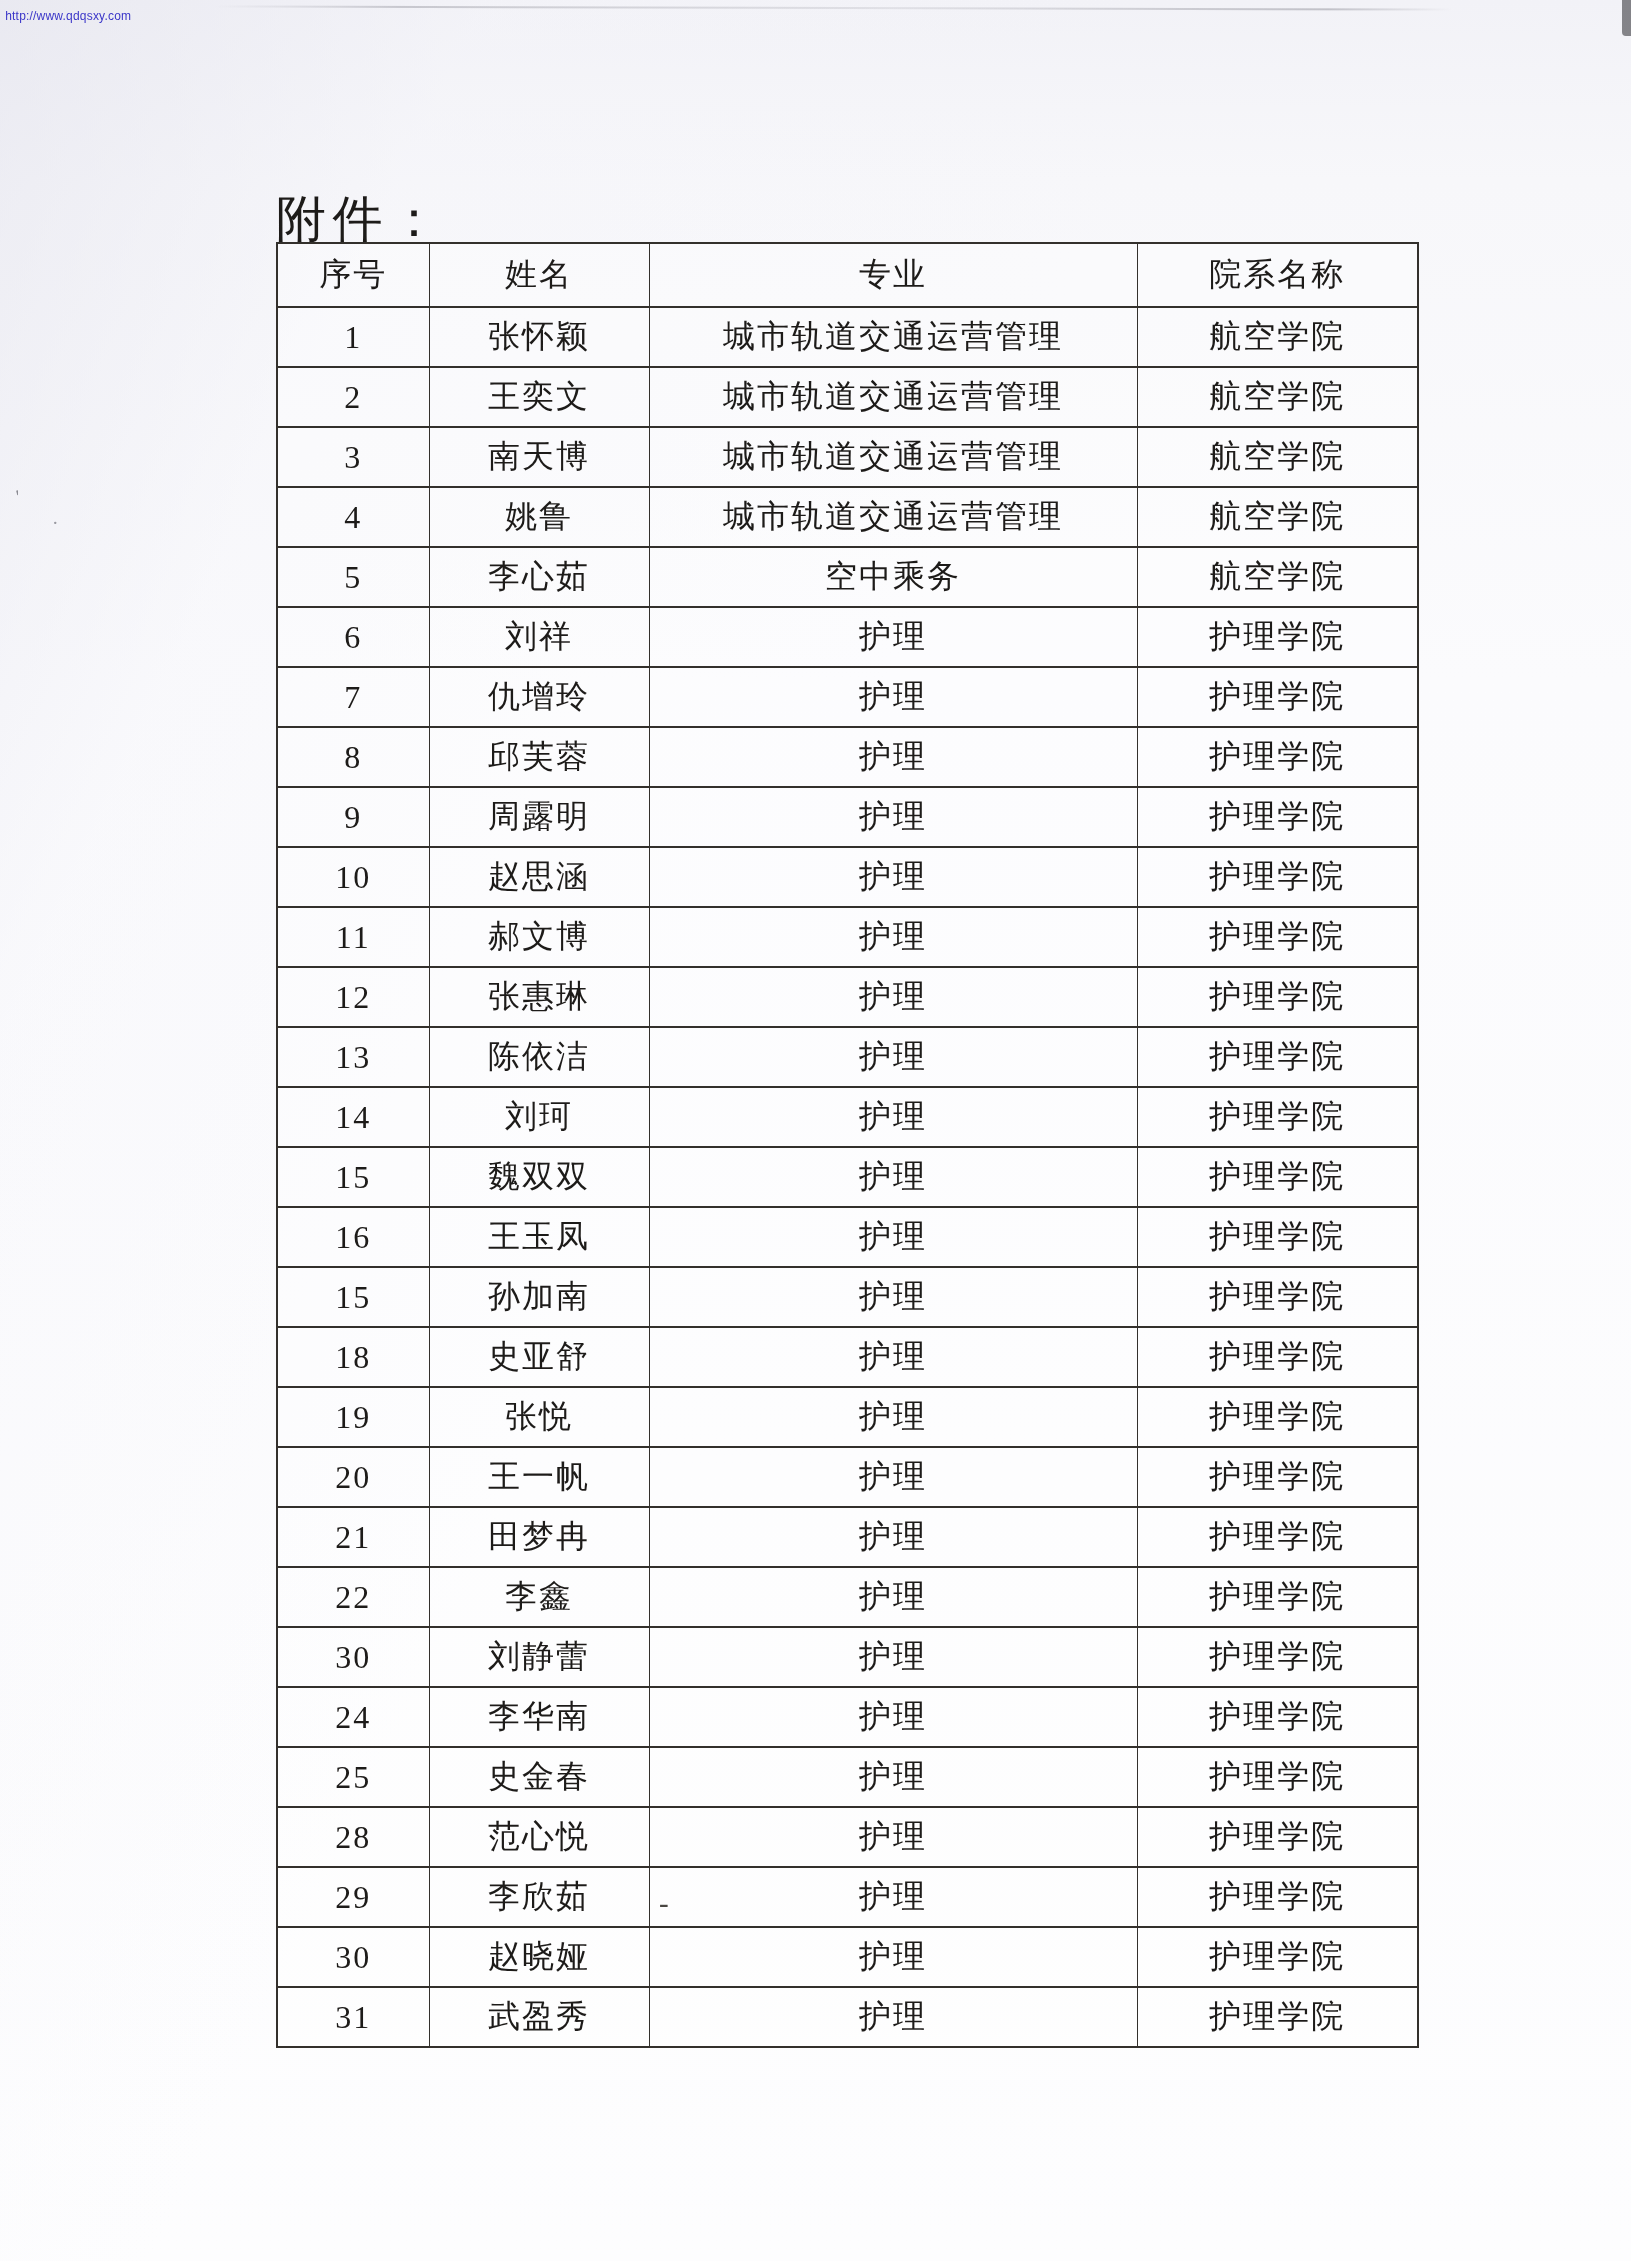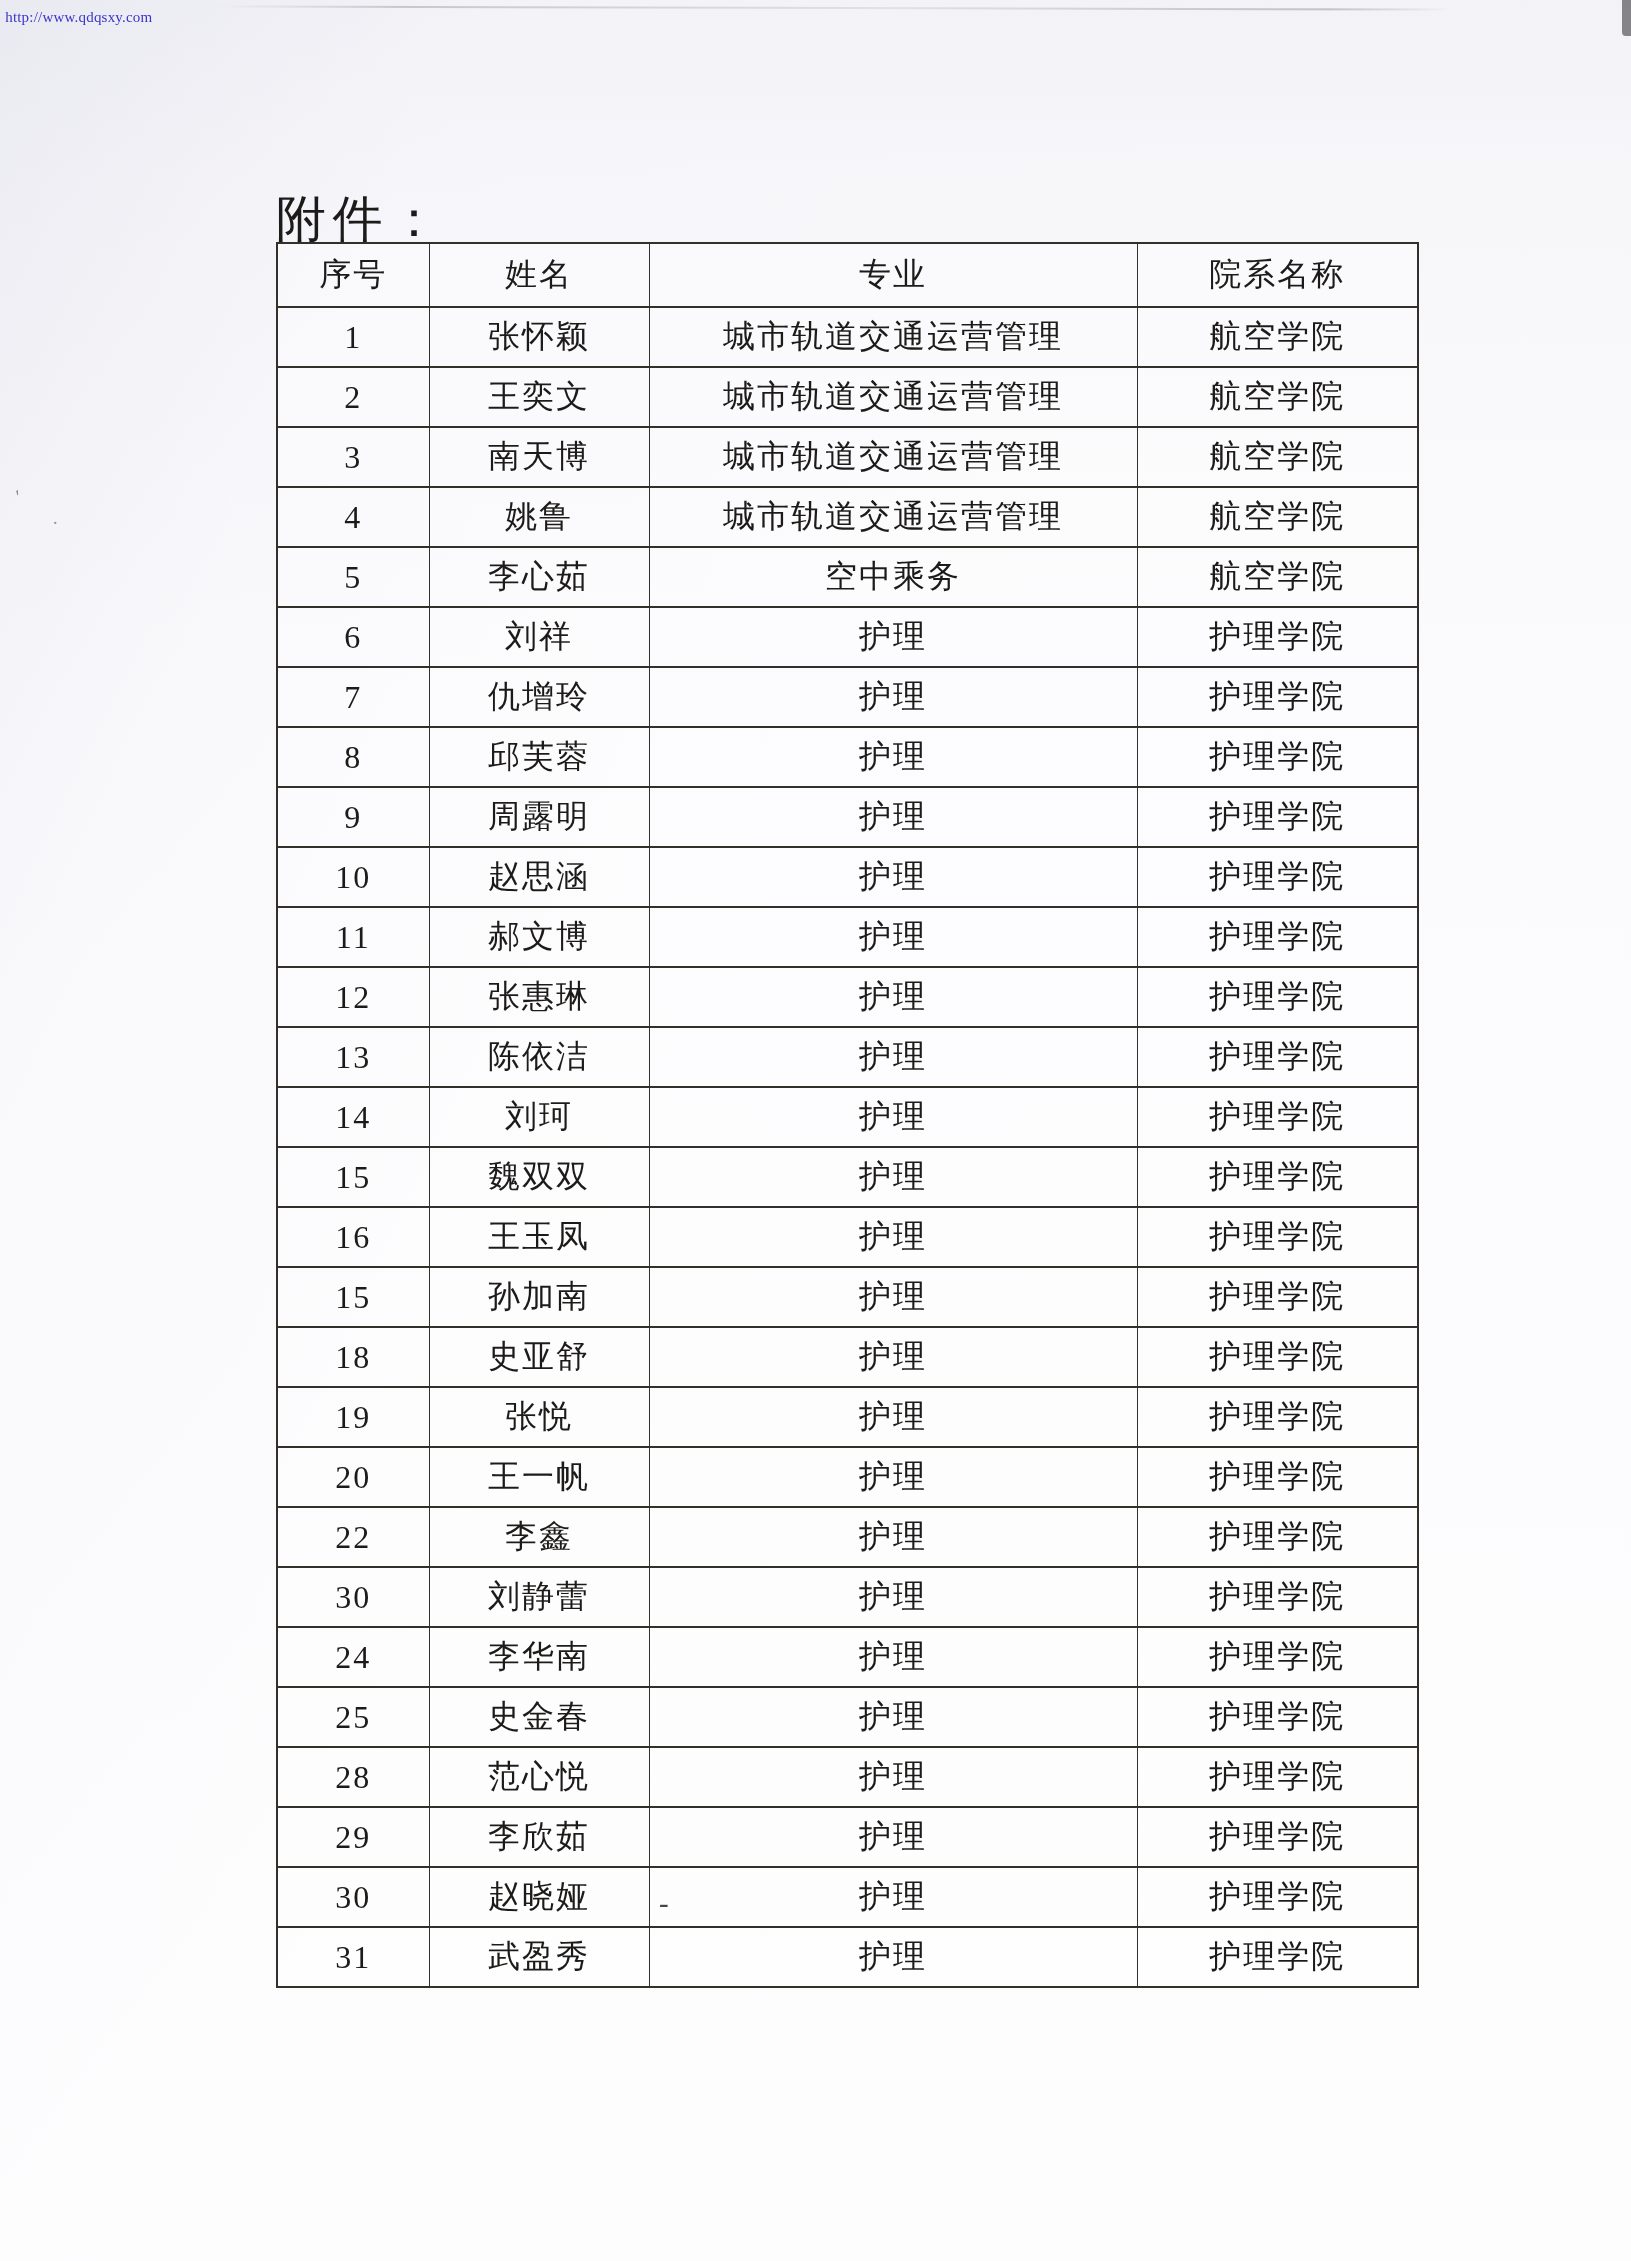--- a/index.html
+++ b/index.html
@@ -22,22 +22,22 @@
     background:linear-gradient(90deg, rgba(120,120,130,0) 0%, rgba(120,120,130,.35) 15%, rgba(120,120,130,.15) 55%, rgba(120,120,130,.4) 90%, rgba(120,120,130,0) 100%);
     border-radius:1.3px; transform:rotate(.15deg);
   }
   
   .page::after {
     content:""; position:absolute; right:0px; top:0px; width:9px; height:36px;
     background:rgba(40,40,45,.55); border-radius:0 0 0 3.9px;
   }
   .watermark {
     position:absolute; left:5.2px; top:9px;
-    font-family:Liberation Serif, serif;
-    font-size:15px; color:#3a35c8; letter-spacing:0.2px;
+    font-family:Liberation Sans, sans-serif;
+    font-size:12px; color:#3a35c8; letter-spacing:0.2px;
   }
   .attachment-label {
     position:absolute; left:276px; top:186px;
     font-size:50px; color:#1d1b19; letter-spacing:6.5px;
   }
   table.students {
     position:absolute; left:276px; top:242px; width:1140px;
     border-collapse:collapse; table-layout:fixed;
     background:rgba(255,255,255,.35);
   }
@@ -208,20 +208,26 @@
       <td>护理</td>
       <td>护理学院</td>
     </tr>
         <tr>
       <td>20</td>
       <td>王一帆</td>
       <td>护理</td>
       <td>护理学院</td>
     </tr>
         <tr>
+      <td>21</td>
+      <td>田梦冉</td>
+      <td>护理</td>
+      <td>护理学院</td>
+    </tr>
+        <tr>
       <td>22</td>
       <td>李鑫</td>
       <td>护理</td>
       <td>护理学院</td>
     </tr>
         <tr>
       <td>30</td>
       <td>刘静蕾</td>
       <td>护理</td>
       <td>护理学院</td>

